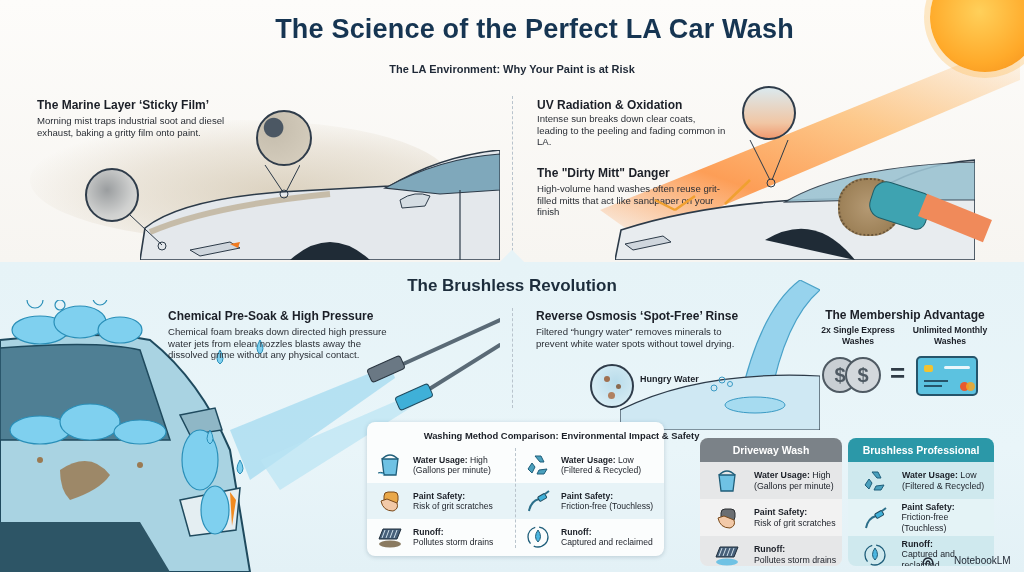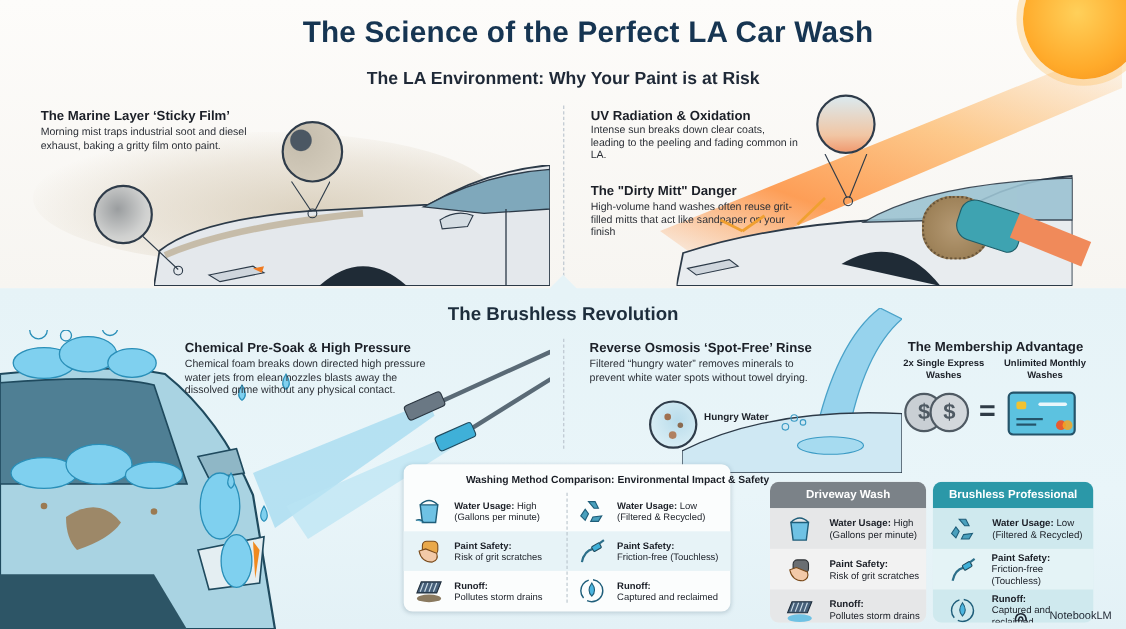--- a/index.html
+++ b/index.html
@@ -3,21 +3,21 @@
 <meta charset="utf-8">
 <style>
   * { box-sizing: border-box; margin: 0; padding: 0; }
   html, body { width: 1024px; height: 572px; overflow: hidden; }
   body { font-family: "Liberation Sans", "DejaVu Sans", sans-serif; background: #fbfaf8; color: #1d2430; position: relative; }
   .abs { position: absolute; }
 
   
   .top { left: 0; top: 0; width: 1024px; height: 262px; background: linear-gradient(180deg,#fdfcfa 0%,#f7f5f1 100%); }
   .title { left: 0; width: 1024px; top: 14px; text-align: center; font-size: 27px; font-weight: bold; color: #163552; letter-spacing: 0.2px; padding-left: 45px; }
-  .subtitle { left: 0; width: 1024px; top: 63px; text-align: center; font-size: 16px; color: #1f2937; }
+  .subtitle { left: 0; width: 1024px; top: 63px; text-align: center; font-size: 11px; color: #1f2937; }
   .h3 { font-size: 12px; font-weight: bold; color: #1b1f27; }
   .p { font-size: 9.6px; line-height: 11.5px; color: #2b2f36; }
   .vdiv { border-left: 1px dashed #b8c3cc; }
 
   
   .sun { left: 930px; top: -38px; width: 110px; height: 110px; border-radius: 50%; background: radial-gradient(circle at 45% 45%, #ffd05a 0%, #ffaa2a 60%, #f28a18 100%); box-shadow: 0 0 0 6px rgba(255,170,40,0.25); }
   .sunray { left: 600px; top: 40px; width: 420px; height: 200px; background: linear-gradient(200deg, rgba(255,174,70,0.0) 0%, rgba(255,160,50,0.55) 40%, rgba(255,120,20,0.7) 70%, rgba(255,180,80,0.0) 100%); clip-path: polygon(100% 0%, 100% 20%, 10% 100%, 0% 85%); }
 
   
   .car-top-l { left: 140px; top: 150px; width: 360px; height: 110px; }

